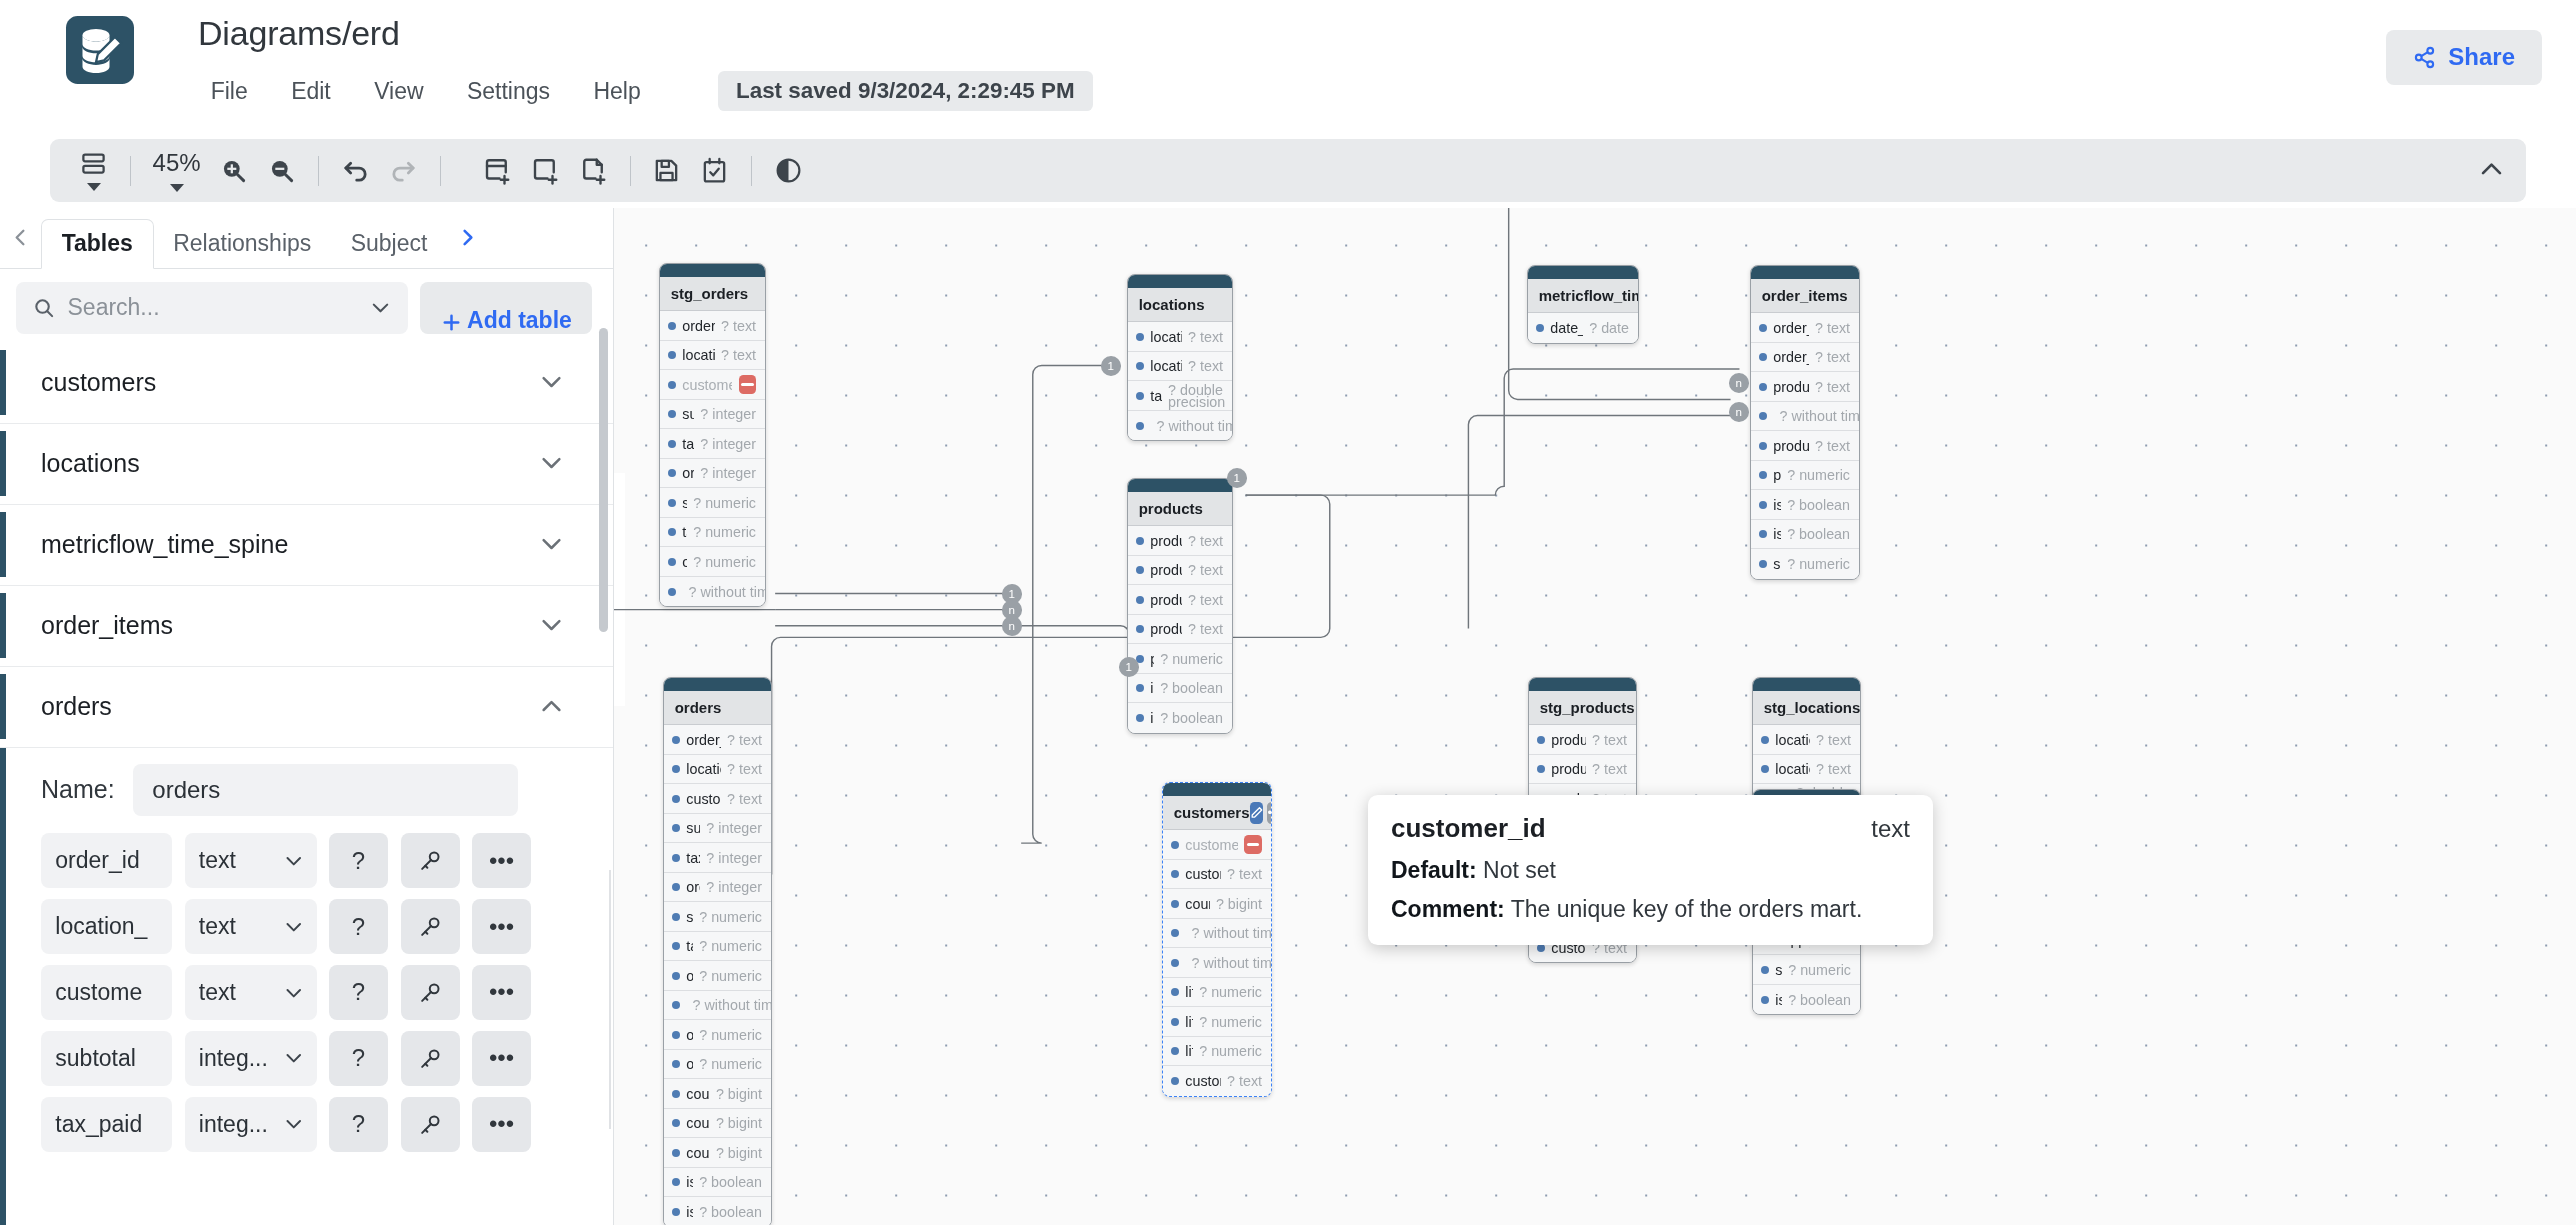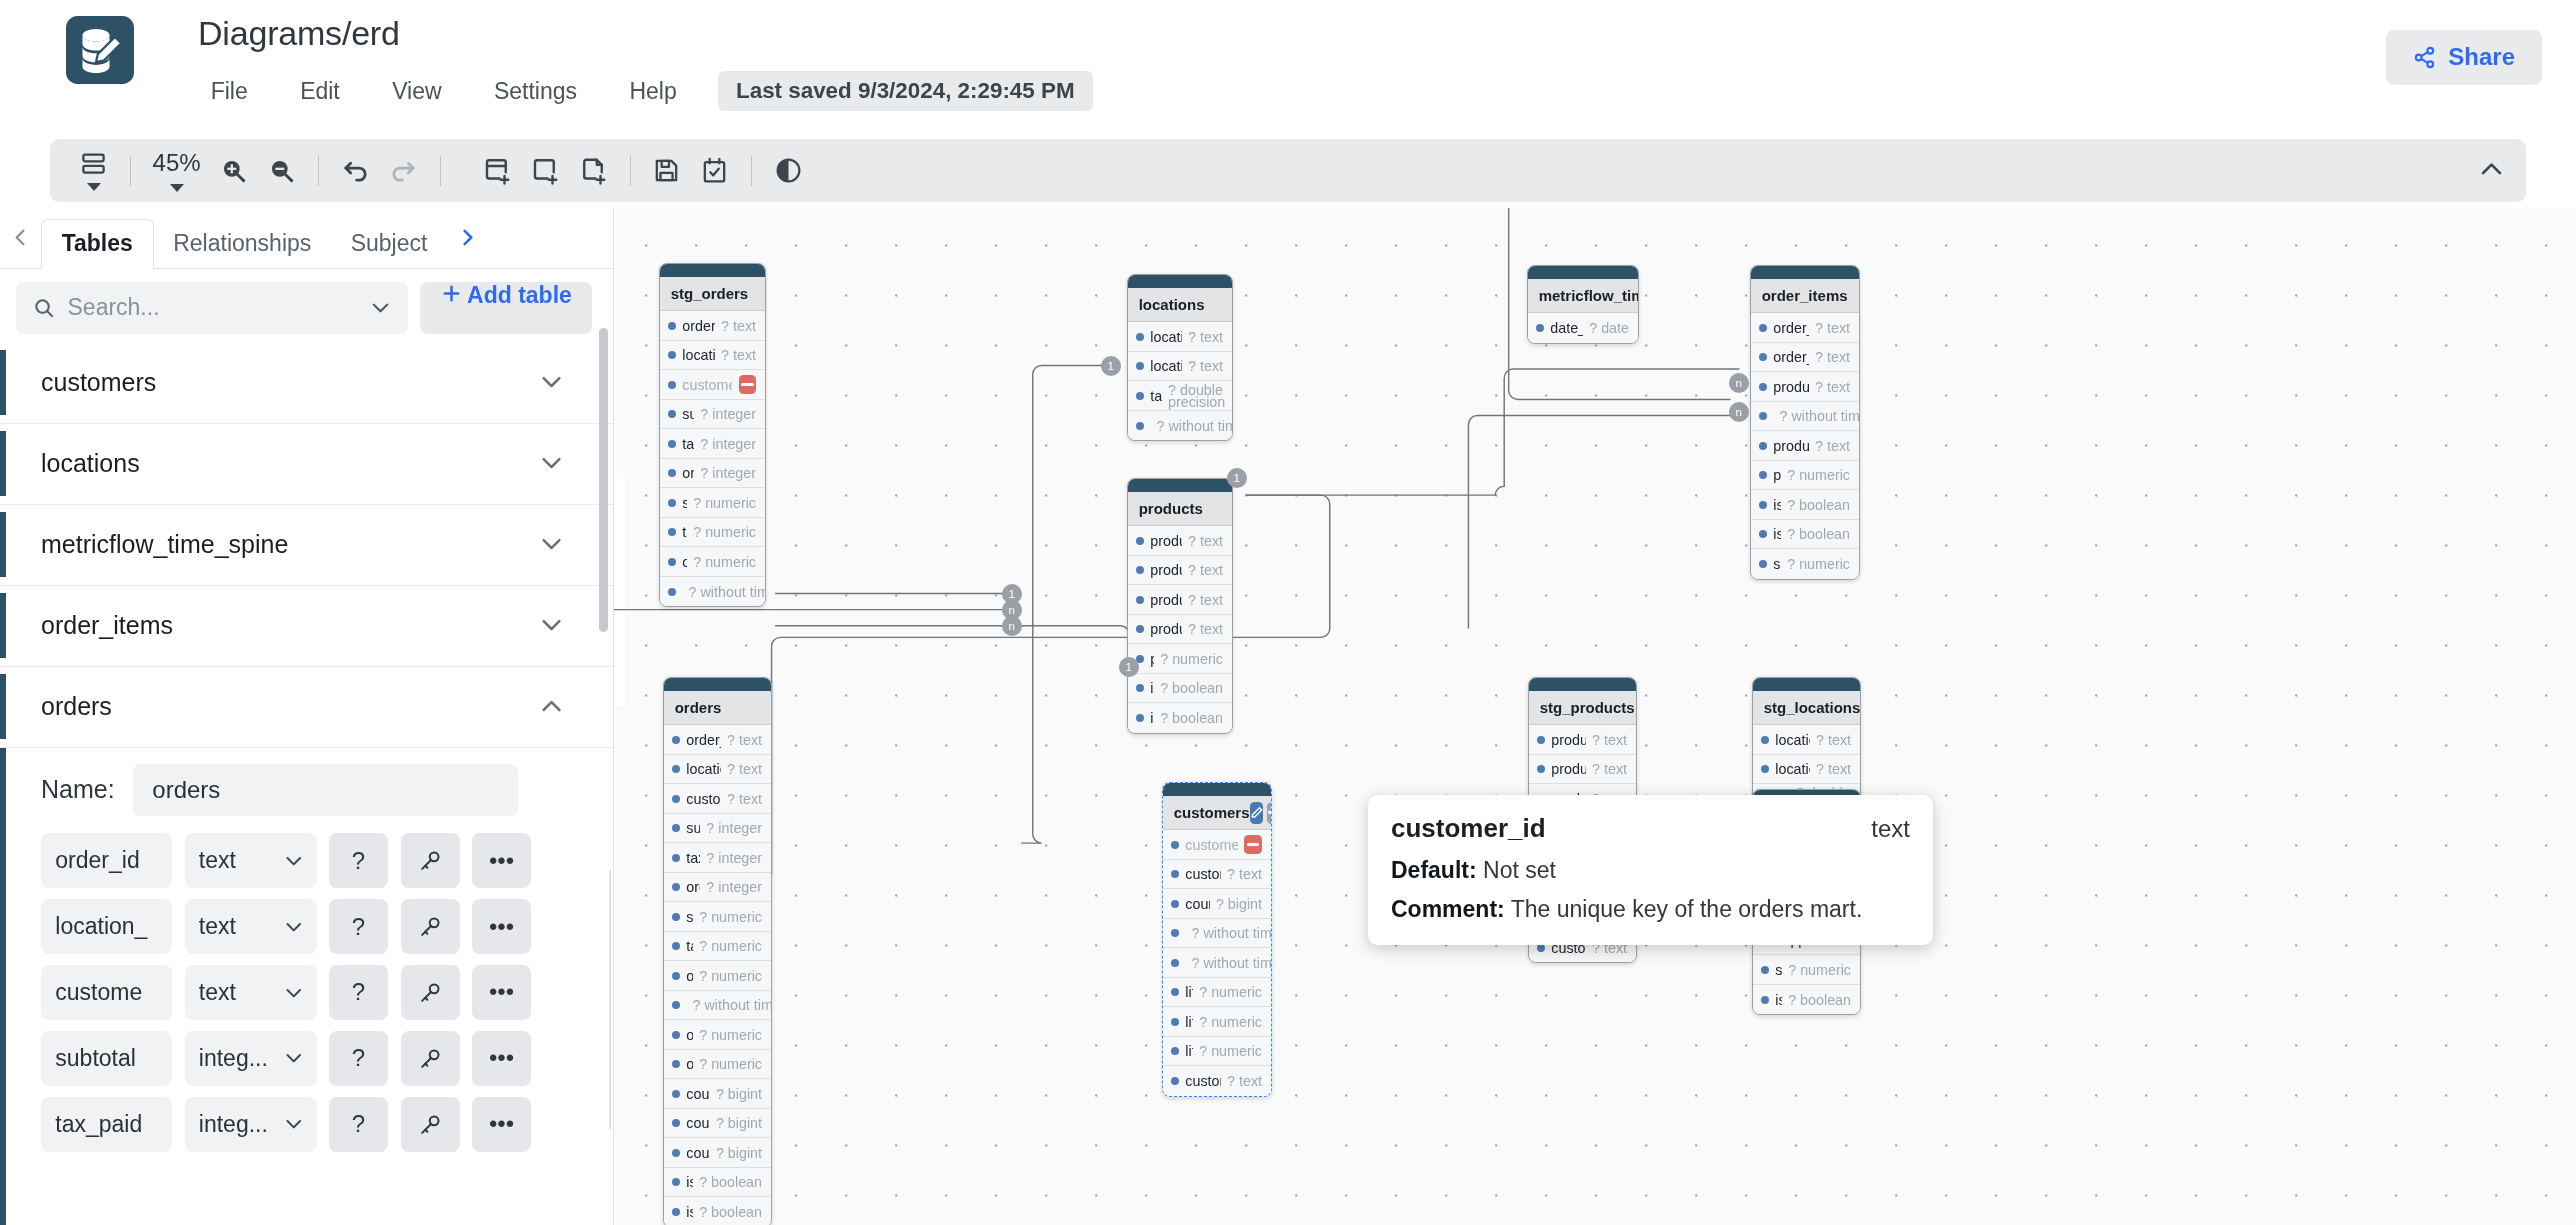--- a/index.html
+++ b/index.html
@@ -15,21 +15,21 @@
   .topbar { position: absolute; left: 16px; top: 0; width: 2576px; height: 132px; background: #fff; }
   .logo {
     position: absolute; left: 50px; top: 16px; width: 68px; height: 68px;
     background: #2d5266; border-radius: 11.6px;
   }
   .logo svg { position: absolute; left: 11.6px; top: 10.7px; }
   .doc-title {
     position: absolute; left: 182px; top: 14.3px;
     font-size: 34px; color: #31373d; letter-spacing: -0.2px;
   }
-  .menubar { position: absolute; left: 175px; top: 74px; display: flex; gap: 13px; }
+  .menubar { position: absolute; left: 175px; top: 74px; display: flex; gap: 4px; }
   .menu-item {
     font-size: 23px; color: #4b5259; padding: 3.6px 19.7px; cursor: pointer; border-radius: 4.5px;
   }
   .saved-badge {
     position: absolute; left: 702px; top: 71px;
     background: #e8eaec; border-radius: 6.3px; padding: 7.2px 18px;
     font-size: 22.4px; color: #3d444b; font-weight: bold;
   }
   .share-btn {
     position: absolute; right: 50px; top: 29.5px;
@@ -69,21 +69,21 @@
     border: 0.9px solid #dfe2e5; border-bottom: 0.9px solid #fff; border-radius: 7.2px 7.2px 0 0;
     margin-bottom: -0.9px;
   }
   .search-row { display: flex; align-items: center; gap: 12.5px; padding: 12.5px 21.5px 9px 16px; }
   .search-box {
     flex: 1; height: 52px; background: #f1f2f4; border-radius: 8px;
     display: flex; align-items: center; gap: 12.5px; padding: 0 16px; cursor: text;
   }
   .search-ph { flex: 1; font-size: 23px; color: #8b9198; }
   .add-table-btn {
-    background: #e8eaec; border-radius: 8px; height: 52px; display: flex; align-items: flex-start;
+    background: #e8eaec; border-radius: 8px; height: 52px; display: flex; align-items: flex-end;
     gap: 4px; padding: 0 19.7px; color: #2f6af2; font-size: 23px; font-weight: bold; cursor: pointer;
   }
   .tbl-item {
     position: relative; height: 81px; border-bottom: 0.9px solid #e9ebed;
     display: flex; align-items: center; cursor: pointer;
   }
   .tbl-item::before { content: ""; position: absolute; left: 0; top: 7.2px; bottom: 7.2px; width: 6.3px; background: #2d5266; }
   .tbl-name { font-size: 25px; color: #1b1f24; margin-left: 41px; font-weight: 500; }
   .tbl-chev { position: absolute; right: 48px; }
   .panel-name-row { display: flex; align-items: center; gap: 18px; padding: 16px 0 12.5px 41px; }

